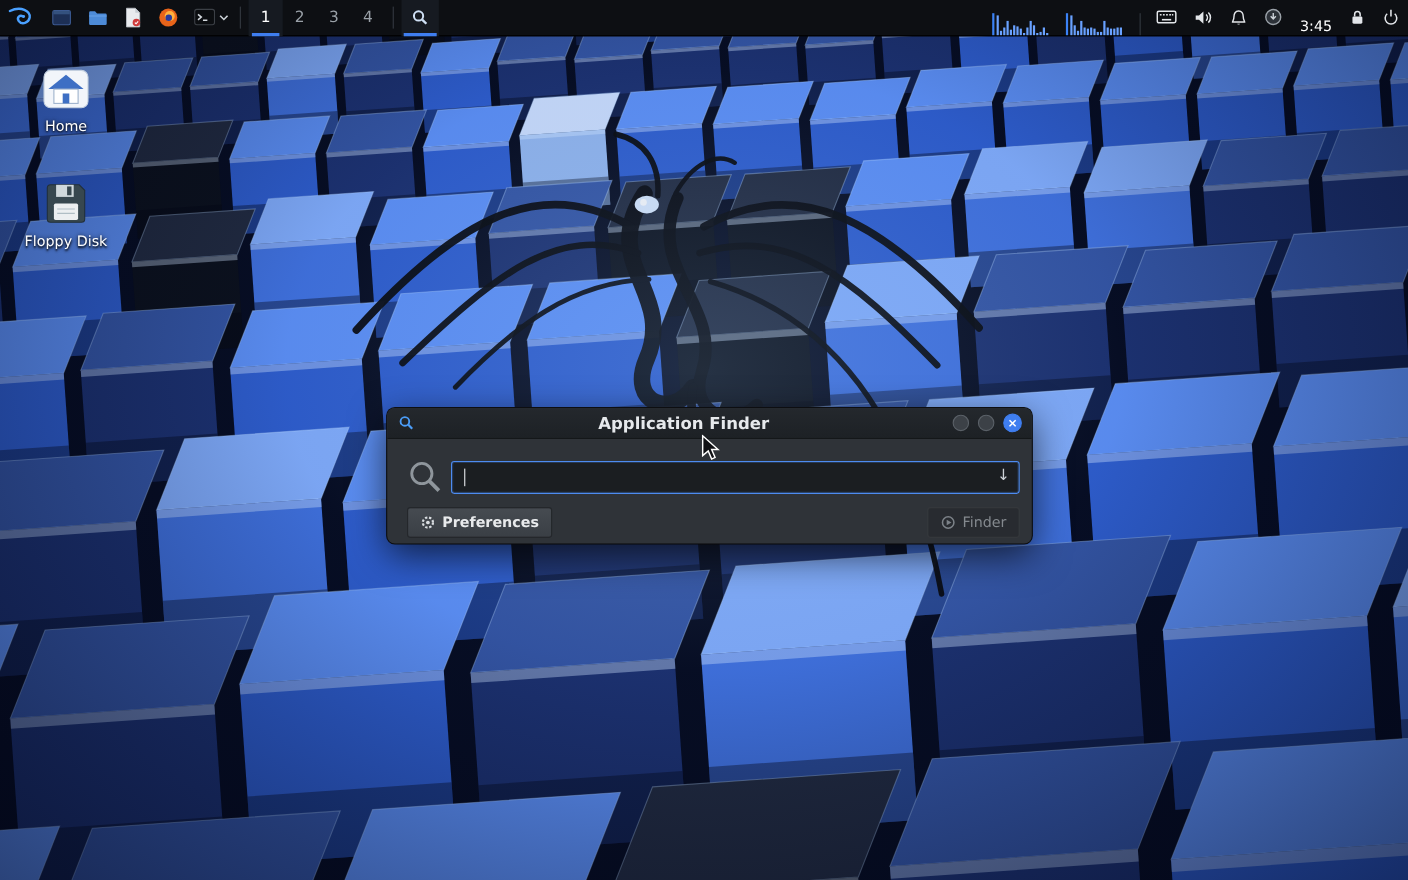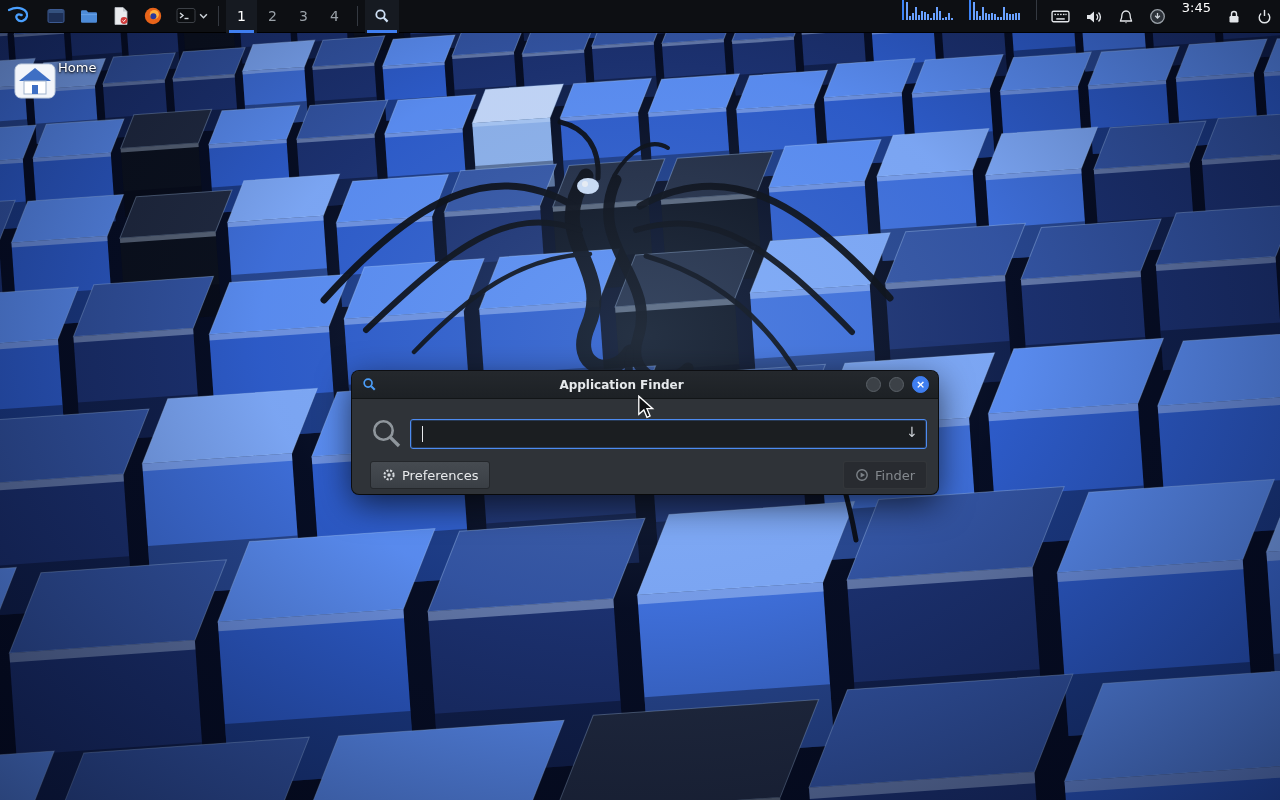--- a/index.html
+++ b/index.html
@@ -11,53 +11,53 @@
   .wallpaper { position:absolute; inset:0; background:#04081a; }
   .wallpaper svg { position:absolute; inset:0; }
   .glow { position:absolute; inset:0; pointer-events:none;
     background:radial-gradient(ellipse at 50% 42%, rgba(150,195,255,.20) 0%, rgba(40,80,180,.05) 42%, rgba(2,6,24,.55) 100%); }
 
   
   .panel { position:absolute; top:0; left:0; width:1280px; height:33px; z-index:30;
     background:#0d0f13; border-bottom:1px solid #000;
     display:flex; align-items:center; padding:0 6px 0 2px; color:#dfe3e7; }
   .panel .left { display:flex; align-items:center; height:100%; gap:7px; }
-  .panel .right { margin-left:auto; display:flex; align-items:flex-start; height:100%; gap:13px;padding-left:34px; }
+  .panel .right { margin-left:auto; display:flex; align-items:flex-end; height:100%; gap:13px;padding-left:34px; }
   .pbtn { display:flex; align-items:center; justify-content:center; height:33px; padding:0 3px; cursor:pointer; }
   .kali-tile { width:34px; }
   .psep { width:1px; height:20px; background:#343941; }
   .pager { display:flex; align-items:stretch; height:33px; }
   .ws { position:relative; width:31px; display:flex; align-items:center; justify-content:center;
         font-size:14px; color:#9aa1a8; cursor:pointer; }
   .ws.active { color:#fff; background:#161a21; }
   .ws.active::after { content:""; position:absolute; left:3px; right:3px; bottom:0; height:3px; background:#3f7ef0; }
   .task { position:relative; width:34px; height:33px; display:flex; align-items:center; justify-content:center;
           background:#161a21; cursor:pointer; }
   .task::after { content:""; position:absolute; left:2px; right:2px; bottom:0; height:3px; background:#3f7ef0; }
   .graph { display:flex; align-items:flex-end; gap:1px; width:54px; height:20px;
            border-left:2px solid #3b82f6; padding-left:2px; cursor:pointer; }
   .gbar { width:2px; background:#69a1ff; }
   .clock { font-size:13px; color:#fff; cursor:pointer; padding:0 2px; }
   .picon { display:flex; align-items:center; justify-content:center; cursor:pointer; height:33px; padding:0 1px; }
 
   
   .desktop-icons { position:absolute; left:12px; top:54px; width:96px; z-index:5; }
-  .dicon { width:96px; display:flex; flex-direction:row; align-items:flex-start; margin-bottom:36px; cursor:pointer; }
+  .dicon { width:96px; display:flex; flex-direction:column; align-items:center; margin-bottom:36px; cursor:pointer; }
   .dicon .art { height:48px; display:flex; align-items:flex-end; justify-content:center; }
   .dlabel { margin-top:6px; font-size:13px; color:#fff; text-shadow:0 1px 2px rgba(0,0,0,.95), 0 0 4px rgba(0,0,0,.8);
             white-space:nowrap; }
 
   
   .finder { position:absolute; left:352px; top:371px; width:586px; height:123px; z-index:20;
             background:#2f3338; border-radius:7px; box-shadow:0 10px 34px rgba(0,0,0,.65), 0 0 0 1px #101215;
             overflow:hidden; }
   .titlebar { height:28px; background:linear-gradient(#24282d,#1d2125); border-bottom:1px solid #121517;
               display:flex; align-items:center; padding:0 9px 0 10px; cursor:default; }
   .titlebar .appico { width:15px; height:15px; flex:0 0 auto; }
-  .title { flex:1; text-align:center; font-size:12px; font-weight:bold; color:#e6e9ec;
+  .title { flex:1; text-align:center; font-size:15px; font-weight:bold; color:#e6e9ec;
            overflow:hidden; white-space:nowrap; }
   .winbtns { display:flex; align-items:center; gap:8px; }
   .wbtn { width:15px; height:15px; border-radius:50%; background:#3c4147; border:1px solid #5a6067; cursor:pointer; }
   .wbtn.close { width:17px; height:17px; background:#3f7ef0; border-color:#3f7ef0;
                 display:flex; align-items:center; justify-content:center;
                 color:#fff; font-size:11px; font-weight:bold; line-height:1; }
   .fbody { padding:20px 11px 0 20px; }
   .srow { display:flex; align-items:center; }
   .bigmag { flex:0 0 auto; margin-right:8px; }
   .entrywrap { position:relative; flex:1; height:30px; }
@@ -65,21 +65,21 @@
            color:#e8eaed; font-size:13px; padding:0 26px 0 12px; outline:none;
            box-shadow:inset 0 0 0 1px rgba(77,139,240,.25); }
   .caret { position:absolute; left:12px; top:7px; width:1px; height:16px; background:#e8eaed;
            animation:blink 1.2s steps(1) infinite; }
   @keyframes blink { 50% { opacity:0; } }
   .entry-arrow { position:absolute; right:9px; top:5px; font-size:14px; color:#cdd2d7; cursor:pointer; }
   .btnrow { display:flex; align-items:center; margin:12px 0 0 -11px; padding:0 0 0 9px; }
   .btn { display:flex; align-items:center; gap:6px; height:28px; padding:0 11px;
          font-size:13px; border-radius:3px; cursor:pointer;
          font-family:"DejaVu Sans","Liberation Sans",sans-serif; }
-  .btn.pref { background:linear-gradient(#464b51,#3a3f45); border:1px solid #24272b; color:#e8eaec; }
+  .btn.pref { background:linear-gradient(#464b51,#3a3f45); border:1px solid #24272b; color:#e8eaec;font-weight:bold; }
   .btn.launch { margin-left:auto; background:rgba(0,0,0,.14); border:1px solid rgba(255,255,255,.05); color:#84898e; }
 
   .cursor { position:absolute; left:636px; top:395px; z-index:60; pointer-events:none; }
 </style>
 </head>
 <body>
 
 <div class="screen">
 
   <div class="wallpaper">
@@ -771,20 +771,33 @@
       <div class="art">
           <svg width="46" height="42" viewBox="0 0 46 42">
         <rect x="3" y="4" width="40" height="34" rx="6" fill="#f2f5fa" stroke="#c3cfdf"></rect>
         <polygon points="23,8 39,21 7,21" fill="#3e6fc4"></polygon>
         <rect x="12" y="21" width="22" height="13" fill="#ffffff" stroke="#9fb3cd"></rect>
         <rect x="20" y="25" width="6" height="9" fill="#3e6fc4"></rect>
       </svg>
         </div>
       <span class="dlabel">Home</span>
     </div>
+    <div class="dicon">
+      <div class="art">
+          <svg width="44" height="44" viewBox="0 0 44 44">
+        <path d="M5 8 a3 3 0 0 1 3 -3 h26 l5 5 v26 a3 3 0 0 1 -3 3 h-28 a3 3 0 0 1 -3 -3 Z" fill="#37474f" stroke="#22303a"></path>
+        <rect x="13" y="5" width="16" height="11" fill="#cfd8dc"></rect>
+        <rect x="23" y="6.5" width="4" height="8" fill="#37474f"></rect>
+        <rect x="11" y="22" width="22" height="15" rx="1.5" fill="#eceff1"></rect>
+        <line x1="14" y1="27" x2="30" y2="27" stroke="#b0bec5"></line>
+        <line x1="14" y1="31" x2="30" y2="31" stroke="#b0bec5"></line>
+      </svg>
+        </div>
+      <span class="dlabel">Floppy Disk</span>
+    </div>
   </div>
 
   <div class="finder">
     <div class="titlebar">
       <svg class="appico" viewBox="0 0 16 16">
         <circle cx="6.5" cy="6.5" r="4.2" fill="none" stroke="#4b9df8" stroke-width="1.8"></circle>
         <line x1="9.8" y1="9.8" x2="13.6" y2="13.6" stroke="#4b9df8" stroke-width="2.2"></line>
       </svg>
       <span class="title">Application Finder</span>
       <span class="winbtns">

